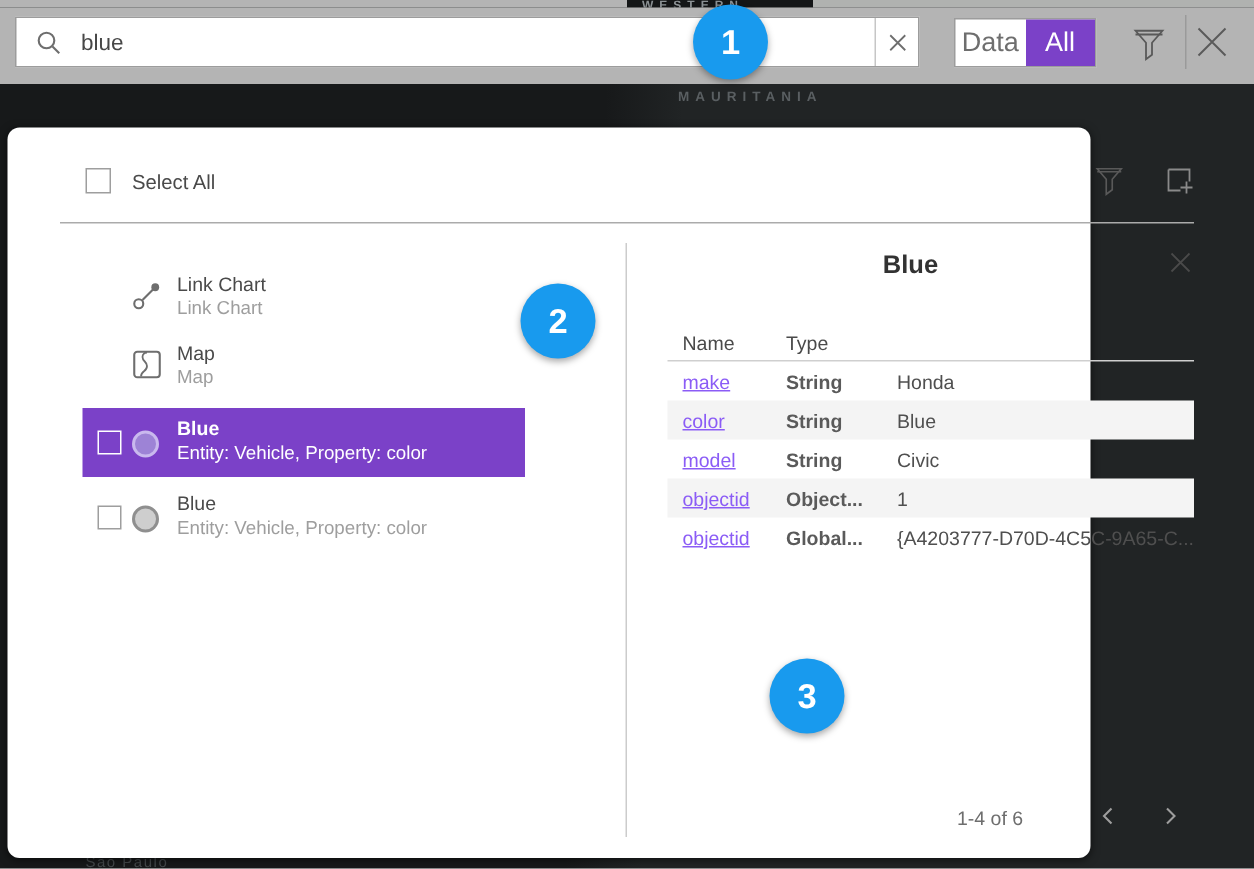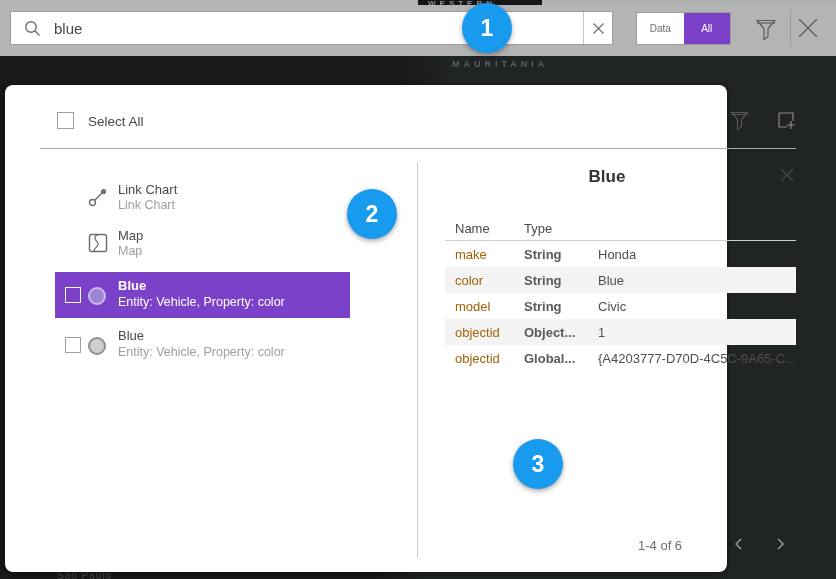--- a/index.html
+++ b/index.html
@@ -16,21 +16,21 @@
   .map-label-bottom{position:absolute;left:57px;top:570px;font-size:10px;color:#454a4c;letter-spacing:1px;font-weight:normal;}
   
   .toolbar{position:absolute;left:0;top:5px;width:836px;height:51px;background:#b4b4b4;}
   .toolbar-topfill{position:absolute;left:0;top:0;width:418px;height:5px;background:#b4b4b4;}
   .toolbar-topfill2{position:absolute;left:542px;top:0;width:294px;height:5px;background:#b0b2b0;}
   .searchbox{position:absolute;left:10px;top:6px;width:603px;height:34px;background:#fff;border:1px solid #9c9c9c;box-sizing:border-box;display:flex;align-items:center;}
   .searchbox .sicon{margin-left:13px;display:flex;}
   .searchbox input{flex:1;border:0;outline:none;font-family:"Liberation Sans",sans-serif;font-size:15px;color:#474747;margin-left:11px;background:transparent;}
   .search-clear{width:28px;height:100%;border-left:1px solid #c6c6c6;display:flex;align-items:center;justify-content:center;cursor:pointer;}
   .segmented{position:absolute;left:636px;top:7px;width:95px;height:33px;background:#fff;border:1px solid #9c9c9c;box-sizing:border-box;display:flex;}
-  .seg{flex:1;display:flex;align-items:center;justify-content:center;font-size:10px;color:#6e6e6e;cursor:pointer;}
+  .seg{flex:1;display:flex;align-items:center;justify-content:center;font-size:18px;color:#6e6e6e;cursor:pointer;}
   .seg.selected{background:#7b41c8;color:#fff;}
   .tb-filter{position:absolute;left:755px;top:12px;width:22px;height:24px;cursor:pointer;}
   .tb-divider{position:absolute;left:790px;top:5px;width:1px;height:36px;background:#9a9a9a;}
   .tb-close{position:absolute;left:796px;top:11px;width:24px;height:24px;cursor:pointer;}
   
   .panel{position:absolute;left:5px;top:85px;width:722px;height:487px;background:#fff;border-radius:8px;box-shadow:0 1px 6px rgba(0,0,0,.55);}
   .checkbox{position:absolute;box-sizing:border-box;border:1px solid #9e9e9e;background:transparent;cursor:pointer;}
   .selectall-cb{left:52px;top:27px;width:17px;height:17px;}
   .selectall-label{position:absolute;left:83px;top:29px;font-size:13.5px;color:#4a4a4a;}
   .pn-filter{position:absolute;left:725px;top:25px;width:19px;height:21px;cursor:pointer;}
@@ -47,21 +47,21 @@
   .sel-row .li-sub{color:#fff;}
   .entity-dot{position:absolute;width:18px;height:18px;border-radius:50%;box-sizing:border-box;}
   .dot-sel{background:#9d83d6;border:2px solid #c9b9ee;}
   .dot-plain{background:#cecece;border:2px solid #8f8f8f;}
   
   .detail-title{position:absolute;left:413px;top:82px;width:378px;text-align:center;font-size:17px;font-weight:bold;color:#323232;}
   .detail-close{position:absolute;left:773px;top:81px;width:18px;height:18px;cursor:pointer;}
   .dtable{position:absolute;left:440px;top:132px;width:351px;}
   .trow{display:grid;grid-template-columns:69px 74px 1fr;padding-left:10px;height:26px;align-items:center;font-size:13px;box-sizing:border-box;}
   .trow.head{color:#4a4a4a;border-bottom:1px solid #cfcfcf;height:24px;}
-  .trow .cn{color:#a16207;}
+  .trow .cn{color:#8b5cf6;text-decoration:underline;}
   .trow .ct{color:#5a5a5a;font-weight:bold;}
   .trow .cv{color:#4f4f4f;white-space:nowrap;overflow:hidden;}
   .tbody .trow:nth-child(even){background:#f4f4f4;}
   .pag-label{position:absolute;left:633px;top:453px;font-size:13px;color:#6e6e6e;}
   .pag-btn{position:absolute;top:451px;width:16px;height:16px;cursor:pointer;}
   .pag-prev{left:726px;}
   .pag-next{left:767px;}
   
   .callout{position:absolute;width:50px;height:50px;border-radius:50%;background:#189aee;color:#fff;
     display:flex;align-items:center;justify-content:center;font-size:23px;font-weight:bold;

